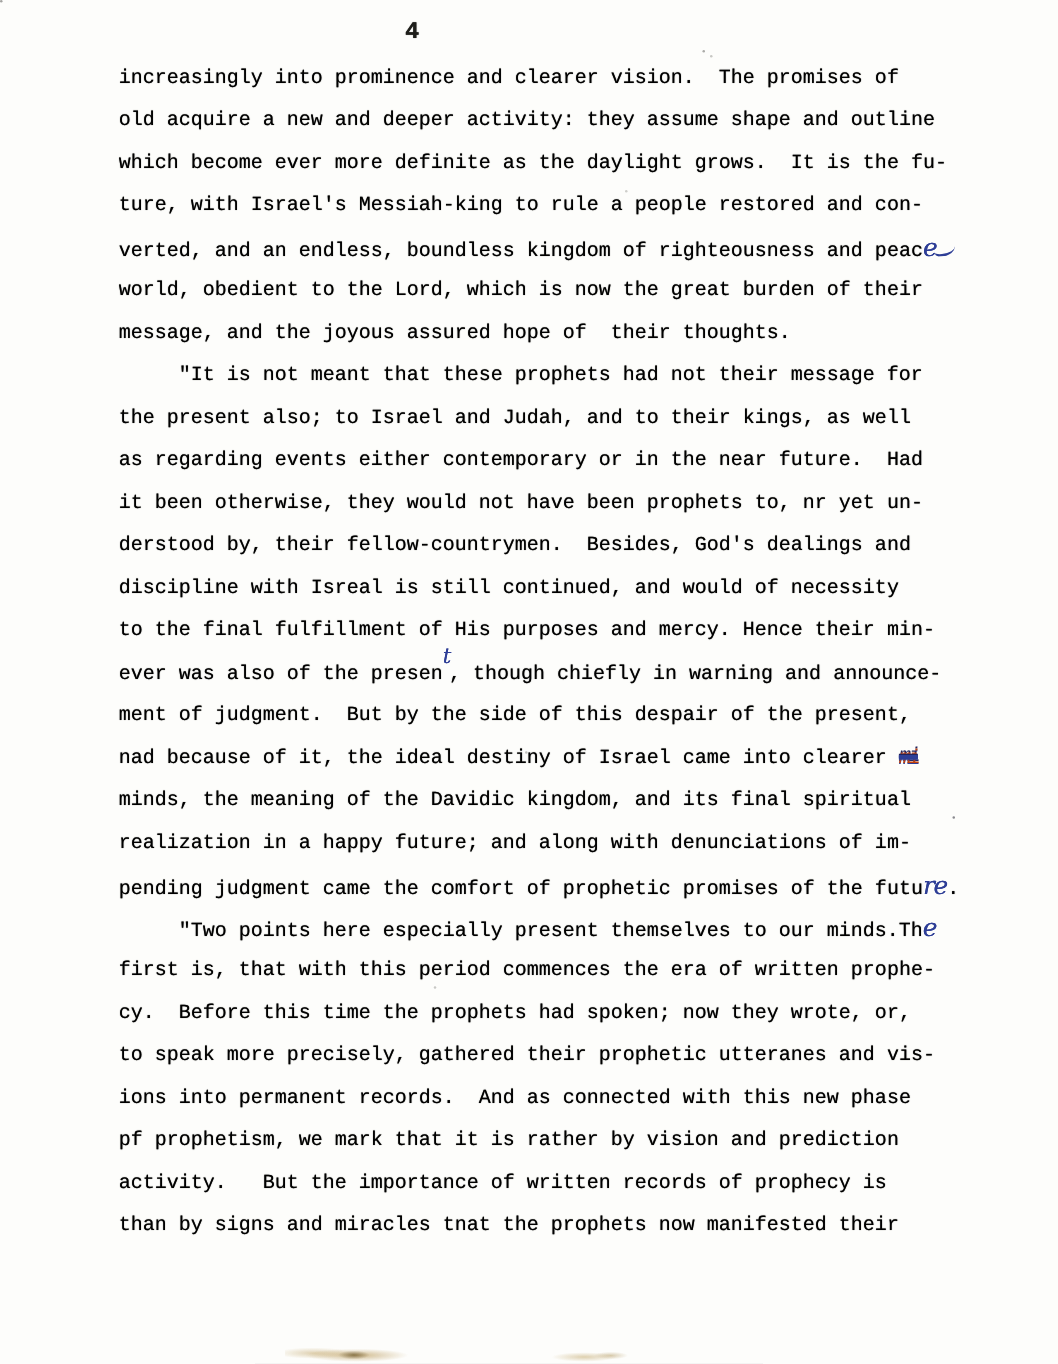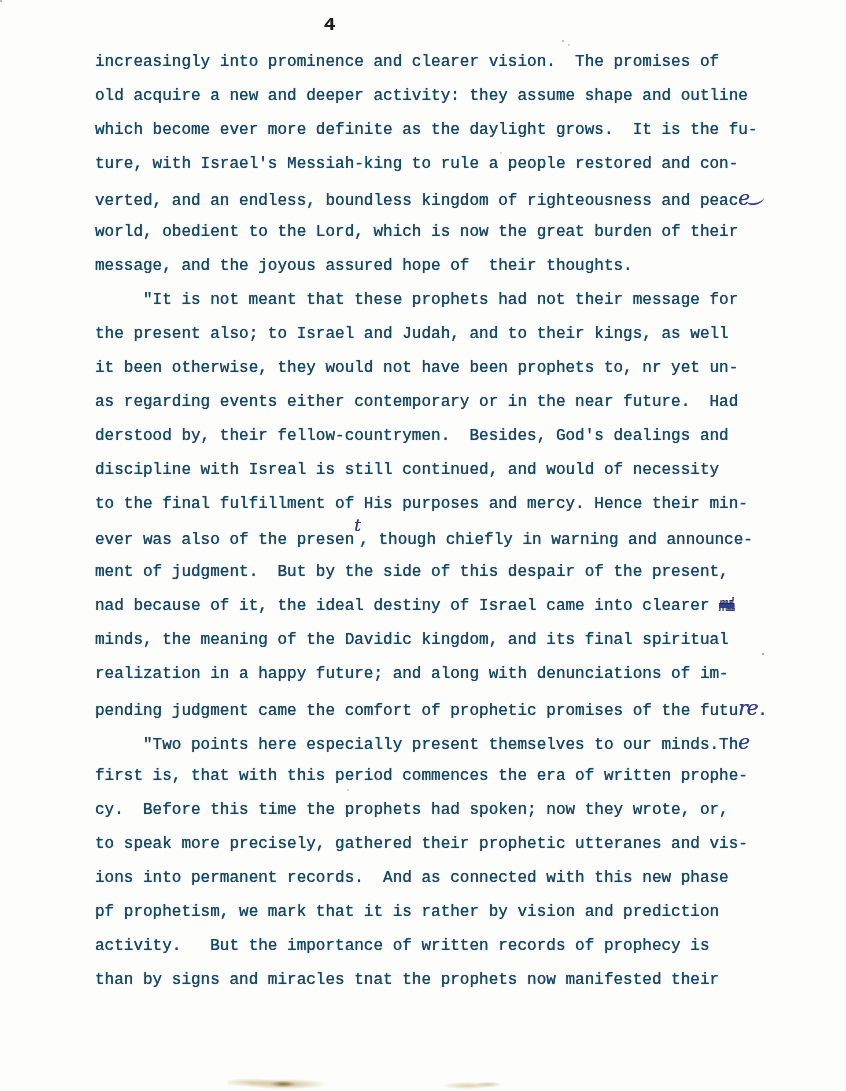--- a/index.html
+++ b/index.html
@@ -34,21 +34,21 @@
   .line {
     height: 34px;
     line-height: 34px;
     white-space: pre;
     font-size: 16px;
     text-shadow: 0 0 0.7px rgba(30,30,25,0.9);
   }
   .line.indent {
     padding-left: 48px;
   }
-  .seg-typed { color: #0c4a6e; }
+  .seg-typed { color: #000000; }
   
   .seg-hand, .seg-hand-swash, .seg-hand-sup {
     font-family: "DejaVu Serif", serif;
     font-style: italic;
     color: #2e3e96;
     font-size: 20px;
     letter-spacing: -1px;
     text-shadow: 0 0 0.4px #2e3e96;
   }
   .seg-hand-swash { position: relative; }
@@ -66,21 +66,21 @@
   .seg-hand-sup {
     position: relative;
     top: -13px;
     font-size: 17px;
     display: inline-block;
     width: 8px;
     margin-right: -3px;
   }
   
   .seg-struck {
-    color: #737373;
+    color: #c2410c;
     font-style: italic;
     text-decoration: line-through;
     text-decoration-thickness: 3px;
     text-decoration-color: #2e3e96;
     text-shadow: 0 1px 0 #2e3e96, 0 -1px 0 #23235a;
     letter-spacing: -2px;
   }
   
   .stain { position: absolute; pointer-events: none; }
   .stain-1 {
@@ -120,22 +120,22 @@
   <div class="text-block">
       <div class="line"><span class="seg-typed">increasingly into prominence and clearer vision.  The promises of</span></div>
       <div class="line"><span class="seg-typed">old acquire a new and deeper activity: they assume shape and outline</span></div>
       <div class="line"><span class="seg-typed">which become ever more definite as the daylight grows.  It is the fu-</span></div>
       <div class="line"><span class="seg-typed">ture, with Israel's Messiah-king to rule a people restored and con-</span></div>
       <div class="line"><span class="seg-typed">verted, and an endless, boundless kingdom of righteousness and peac</span><span class="seg-hand-swash">e</span></div>
       <div class="line"><span class="seg-typed">world, obedient to the Lord, which is now the great burden of their</span></div>
       <div class="line"><span class="seg-typed">message, and the joyous assured hope of  their thoughts.</span></div>
       <div class="line indent"><span class="seg-typed">"It is not meant that these prophets had not their message for</span></div>
       <div class="line"><span class="seg-typed">the present also; to Israel and Judah, and to their kings, as well</span></div>
+      <div class="line"><span class="seg-typed">as regarding events either contemporary or in the near future.  Had</span></div>
       <div class="line"><span class="seg-typed">it been otherwise, they would not have been prophets to, nr yet un-</span></div>
-      <div class="line"><span class="seg-typed">as regarding events either contemporary or in the near future.  Had</span></div>
       <div class="line"><span class="seg-typed">derstood by, their fellow-countrymen.  Besides, God's dealings and</span></div>
       <div class="line"><span class="seg-typed">discipline with Isreal is still continued, and would of necessity</span></div>
       <div class="line"><span class="seg-typed">to the final fulfillment of His purposes and mercy. Hence their min-</span></div>
       <div class="line"><span class="seg-typed">ever was also of the presen</span><span class="seg-hand-sup">t</span><span class="seg-typed">, though chiefly in warning and announce-</span></div>
       <div class="line"><span class="seg-typed">ment of judgment.  But by the side of this despair of the present,</span></div>
       <div class="line"><span class="seg-typed">nad because of it, the ideal destiny of Israel came into clearer </span><span class="seg-struck">mi</span></div>
       <div class="line"><span class="seg-typed">minds, the meaning of the Davidic kingdom, and its final spiritual</span></div>
       <div class="line"><span class="seg-typed">realization in a happy future; and along with denunciations of im-</span></div>
       <div class="line"><span class="seg-typed">pending judgment came the comfort of prophetic promises of the futu</span><span class="seg-hand">re</span><span class="seg-typed">.</span></div>
       <div class="line indent"><span class="seg-typed">"Two points here especially present themselves to our minds.Th</span><span class="seg-hand">e</span></div>

